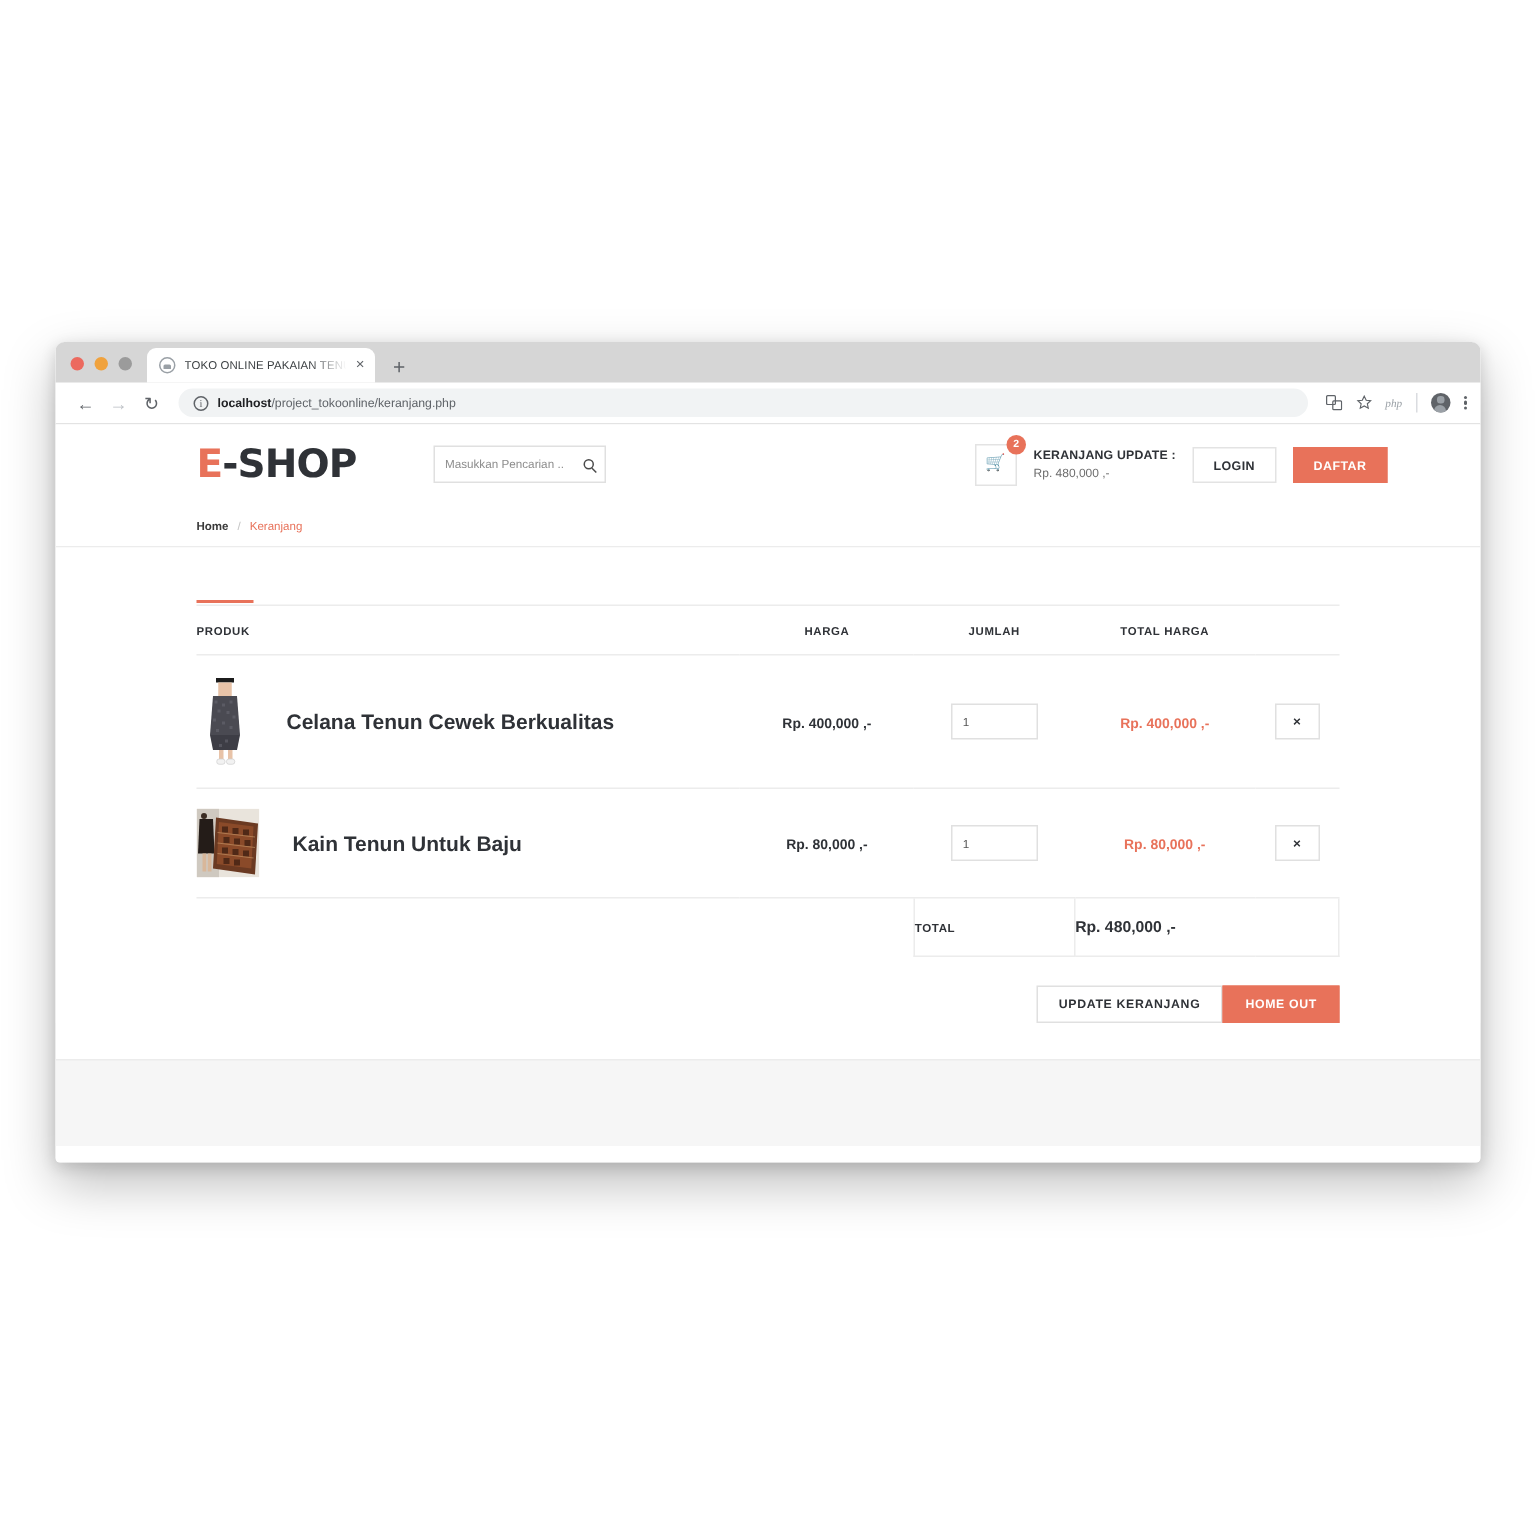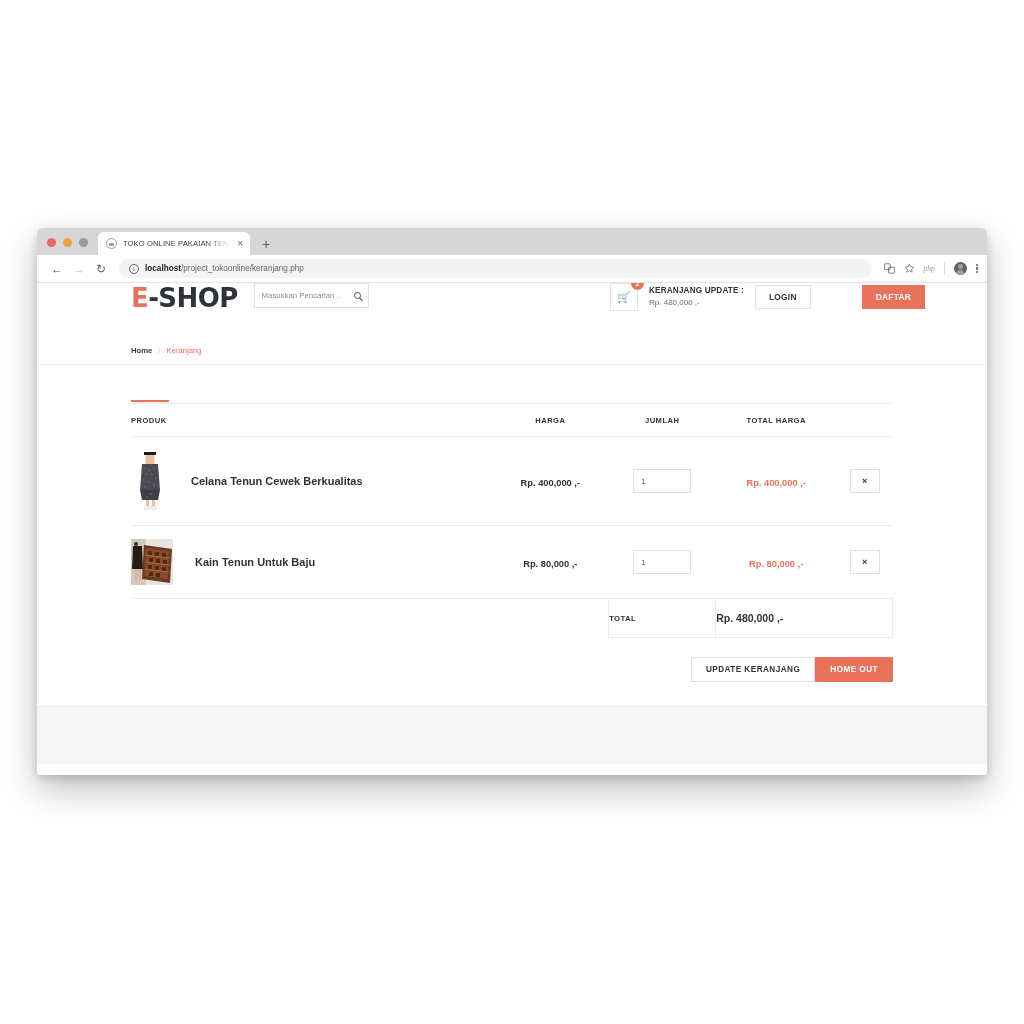--- a/index.html
+++ b/index.html
@@ -124,23 +124,24 @@
   .viewport {
     height: 492px;
     background: #ffffff;
     overflow: hidden;
     position: relative;
   }
 
   
   .site-header {
     height: 53px;
-    display: flex; align-items: flex-start;
+    display: flex; align-items: center;
     padding: 0 62px 0 94px;
     background: #ffffff;
+    gap: 35px;
   }
   .logo {
     font-size: 26px; font-weight: 700; letter-spacing: -.6px;
     color: #2f3237;
     font-family: "DejaVu Sans", sans-serif;
   }
   .logo .e { color: #e8725a; }
   .search-box {
     margin-left: 16px;
     width: 115px; height: 25px;
@@ -186,21 +187,21 @@
   .cart-label { font-size: 8.2px; font-weight: 700; color: #2f3237; letter-spacing: .15px; }
   .cart-total { font-size: 8px; color: #6d6d6d; }
 
   .btn {
     height: 24px; padding: 0 13px;
     display: flex; align-items: center; justify-content: center;
     font-size: 8.3px; font-weight: 700; letter-spacing: .3px;
     border: 1px solid #e3e3e3; background: #fff; color: #2f3237;
     cursor: pointer;
   }
-  .btn.primary { background: #e8725a; border-color: #e8725a; color: #ffffff; margin-left: 40px; }
+  .btn.primary { background: #e8725a; border-color: #e8725a; color: #ffffff; }
 
   
   .navbar {
     height: 32px;
     background: #2f3237;
     display: flex; align-items: stretch;
     padding-left: 0;
   }
   .nav-cat {
     background: #e8725a; color: #fff;
@@ -260,21 +261,21 @@
   .col-act { width: 60px; text-align: center !important; }
 
   .prod-cell { display: flex; align-items: center; gap: 22px; }
   .thumb {
     width: 38px; height: 62px;
     overflow: hidden; flex: 0 0 auto;
     background: #fff;
   }
   .thumb svg { display: block; }
   .thumb.sq { height: 46px; width: 42px; }
-  .prod-name { font-size: 11px; font-weight: 700; color: #2f3237; }
+  .prod-name { font-size: 14px; font-weight: 700; color: #2f3237; }
   .price { font-size: 9.3px; font-weight: 700; color: #2f3237; text-align: center; }
   .price.accent { color: #e8725a; }
   .qty-input {
     width: 58px; height: 24px;
     border: 1px solid #e0e0e0; background: #fff;
     font-size: 7.8px; color: #555;
     padding: 0 7px;
     font-family: "Liberation Sans", sans-serif;
     outline: none;
   }

